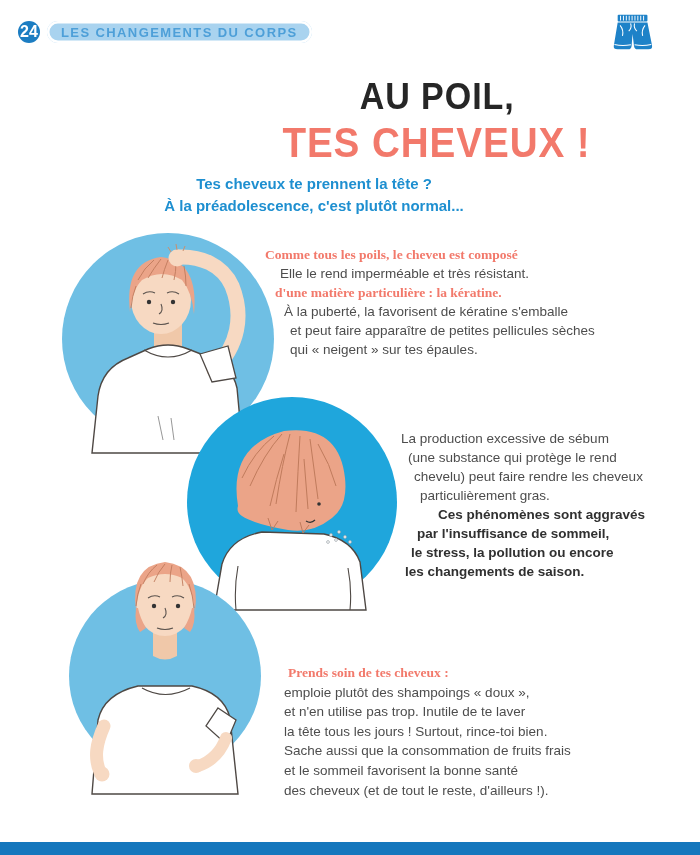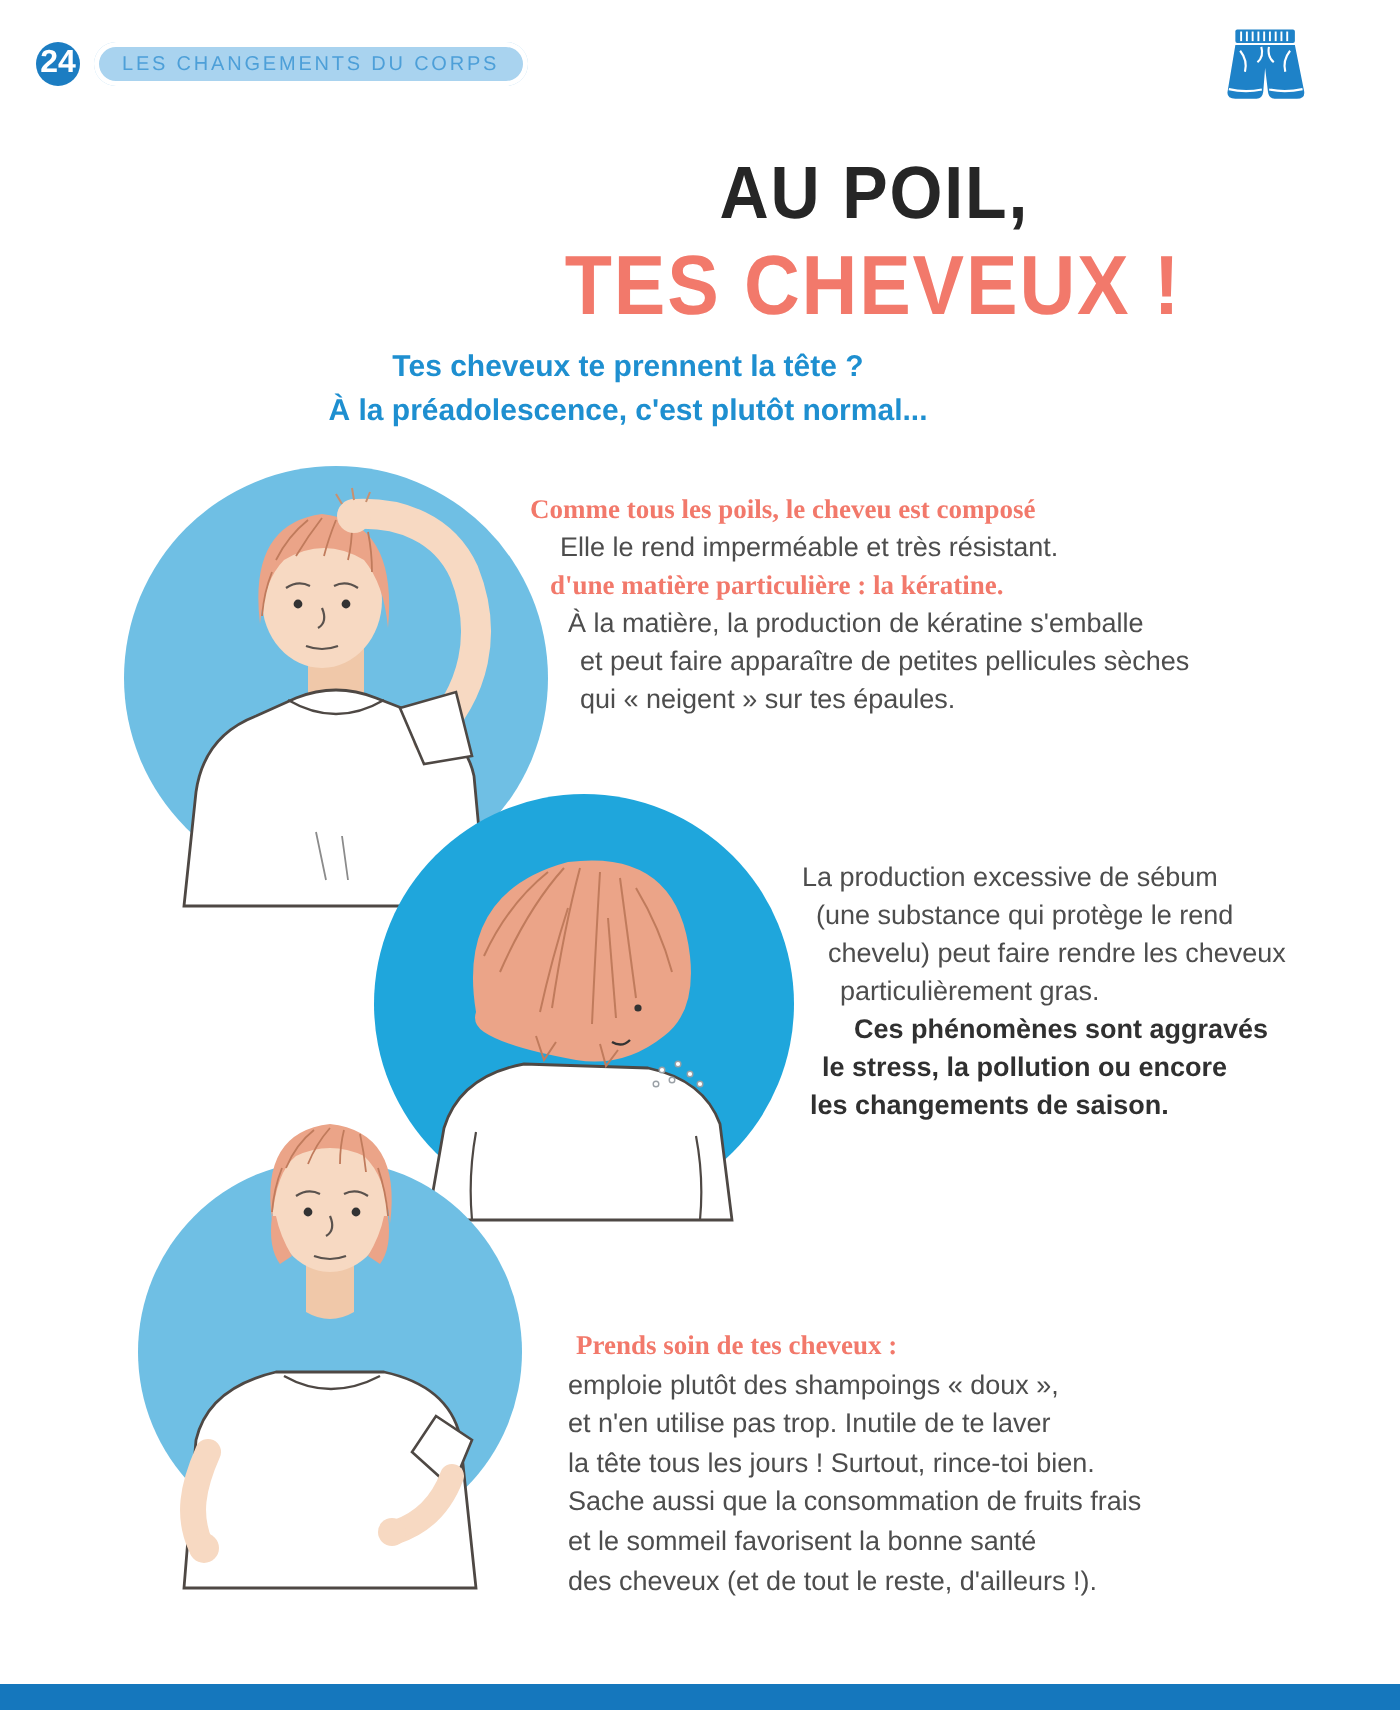--- a/index.html
+++ b/index.html
@@ -6,21 +6,21 @@
   .page{position:relative;width:700px;height:855px;background:#ffffff;overflow:hidden;
         font-family:"Liberation Sans","DejaVu Sans",sans-serif;}
 
   
   .page-num{position:absolute;left:18px;top:21px;width:22px;height:22px;border-radius:50%;
             background:#1C7DC2;color:#fff;font-size:16px;font-weight:bold;
             display:flex;align-items:center;justify-content:center;}
   .pill{position:absolute;left:47px;top:21px;height:22px;padding:0 14px;border-radius:12px;
         background:#A9D3EF;box-shadow:inset 0 0 0 2.5px #ffffff;
         display:flex;align-items:center;}
-  .pill span{color:#4D9FD8;font-size:10px;font-weight:normal;letter-spacing:1.4px;}
+  .pill span{color:#4D9FD8;font-size:13px;font-weight:bold;letter-spacing:1.4px;}
   .shorts{position:absolute;left:610px;top:11px;width:48px;height:46px;}
 
   
   .title-wrap{position:absolute;top:76px;left:87px;width:700px;text-align:center;}
   .t1{display:inline-block;font-size:37px;font-weight:900;color:#262626;letter-spacing:1px;
       transform:scaleX(.92);}
   .t2{display:inline-block;font-size:42px;font-weight:900;color:#F2796B;letter-spacing:1px;
       transform:scaleX(.92);margin-top:1px;}
 
   
@@ -121,21 +121,21 @@
         <path d="M109,65 q6,-3 12,1"></path>
       <path d="M103,76 q3,7 -2,10"></path>
         <path d="M95,95 q8,3 16,0"></path>
     </g>
   </svg>
 
   <div class="tb tb1">
     <div class="ln coral" style="margin-left:3px">Comme tous les poils, le cheveu est composé</div>
     <div class="ln" style="margin-left:18px">Elle le rend imperméable et très résistant.</div>
     <div class="ln coral" style="margin-left:13px">d'une matière particulière : la kératine.</div>
-    <div class="ln" style="margin-left:22px">À la matière, la production de kératine s'emballe</div>
+    <div class="ln" style="margin-left:22px">À la puberté, la favorisent de kératine s'emballe</div>
     <div class="ln" style="margin-left:28px">et peut faire apparaître de petites pellicules sèches</div>
     <div class="ln" style="margin-left:28px">qui « neigent » sur tes épaules.</div>
   </div>
 
   <svg class="illu illu2" viewBox="0 0 216 216">
     <circle cx="108" cy="108" r="105" fill="#1FA6DC"></circle>
     <path d="M30,216 L38,170 Q46,144 78,138 L140,140 Q168,146 176,168 L182,216 Z" fill="#ffffff" stroke="#4E4844" stroke-width="1.4"></path>
     <path d="M54,172 Q50,194 52,216 M164,174 Q168,195 166,216" stroke="#4E4844" stroke-width="1.1" fill="none"></path>
     <path d="M118,120 Q130,118 136,108 Q141,122 132,132 Q123,138 115,132 Q114,125 118,120 Z" fill="#F7D9C2"></path>
     <path d="M54,112 Q44,52 100,37 Q155,30 161,84 Q164,112 148,124 Q128,140 104,136 Q70,130 58,122 Q52,118 54,112 Z" fill="#EBA488"></path>
@@ -161,21 +161,22 @@
       <circle cx="144" cy="148" r="1.4"></circle>
         <circle cx="166" cy="148" r="1.4"></circle>
     </g>
   </svg>
 
   <div class="tb tb2">
     <div class="ln" style="margin-left:3px">La production excessive de sébum</div>
     <div class="ln" style="margin-left:10px">(une substance qui protège le rend</div>
     <div class="ln" style="margin-left:16px">chevelu) peut faire rendre les cheveux</div>
     <div class="ln" style="margin-left:22px">particulièrement gras.</div>
-    <div class="ln emph" style="margin-left:29px">Ces phénomènes sont aggravés</div>
+    <div class="ln emph" style="margin-left:40px">Ces phénomènes sont aggravés</div>
+    <div class="ln emph" style="margin-left:19px">par l'insuffisance de sommeil,</div>
     <div class="ln emph" style="margin-left:13px">le stress, la pollution ou encore</div>
     <div class="ln emph" style="margin-left:7px">les changements de saison.</div>
   </div>
 
   <svg class="illu illu3" viewBox="0 0 216 242">
     <circle cx="107" cy="118" r="96" fill="#6FBFE4"></circle>
     <path d="M95,70 L95,98 Q107,105 119,98 L119,70 Z" fill="#F0C8A9"></path>
     <ellipse cx="107" cy="44" rx="29" ry="34" fill="#F7D9C2"></ellipse>
     <path d="M78,52 Q72,8 107,4 Q143,8 137,54 Q135,30 124,20 Q107,12 90,20 Q80,28 78,52 Z" fill="#EBA488"></path>
     <path d="M78,50 Q76,66 82,74 L88,70 Q82,60 80,50 Z" fill="#EBA488"></path>

